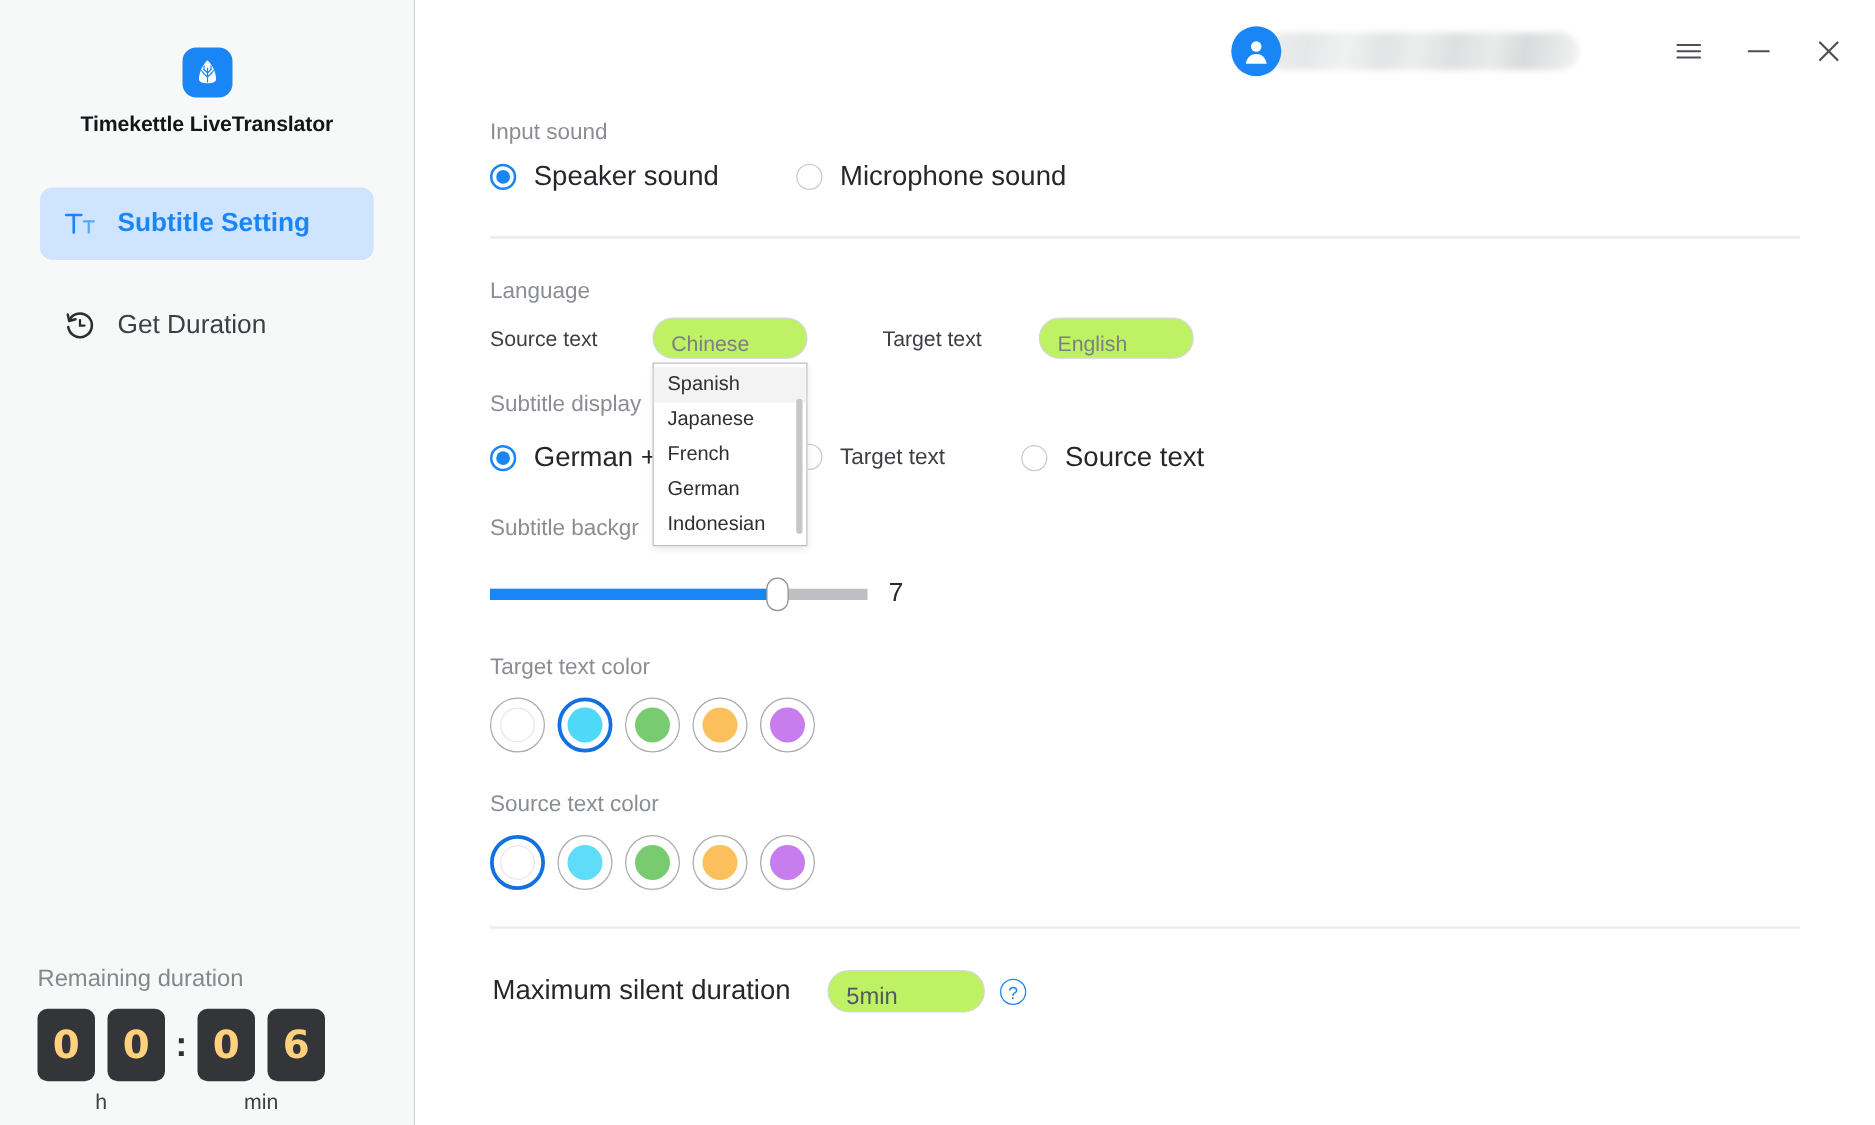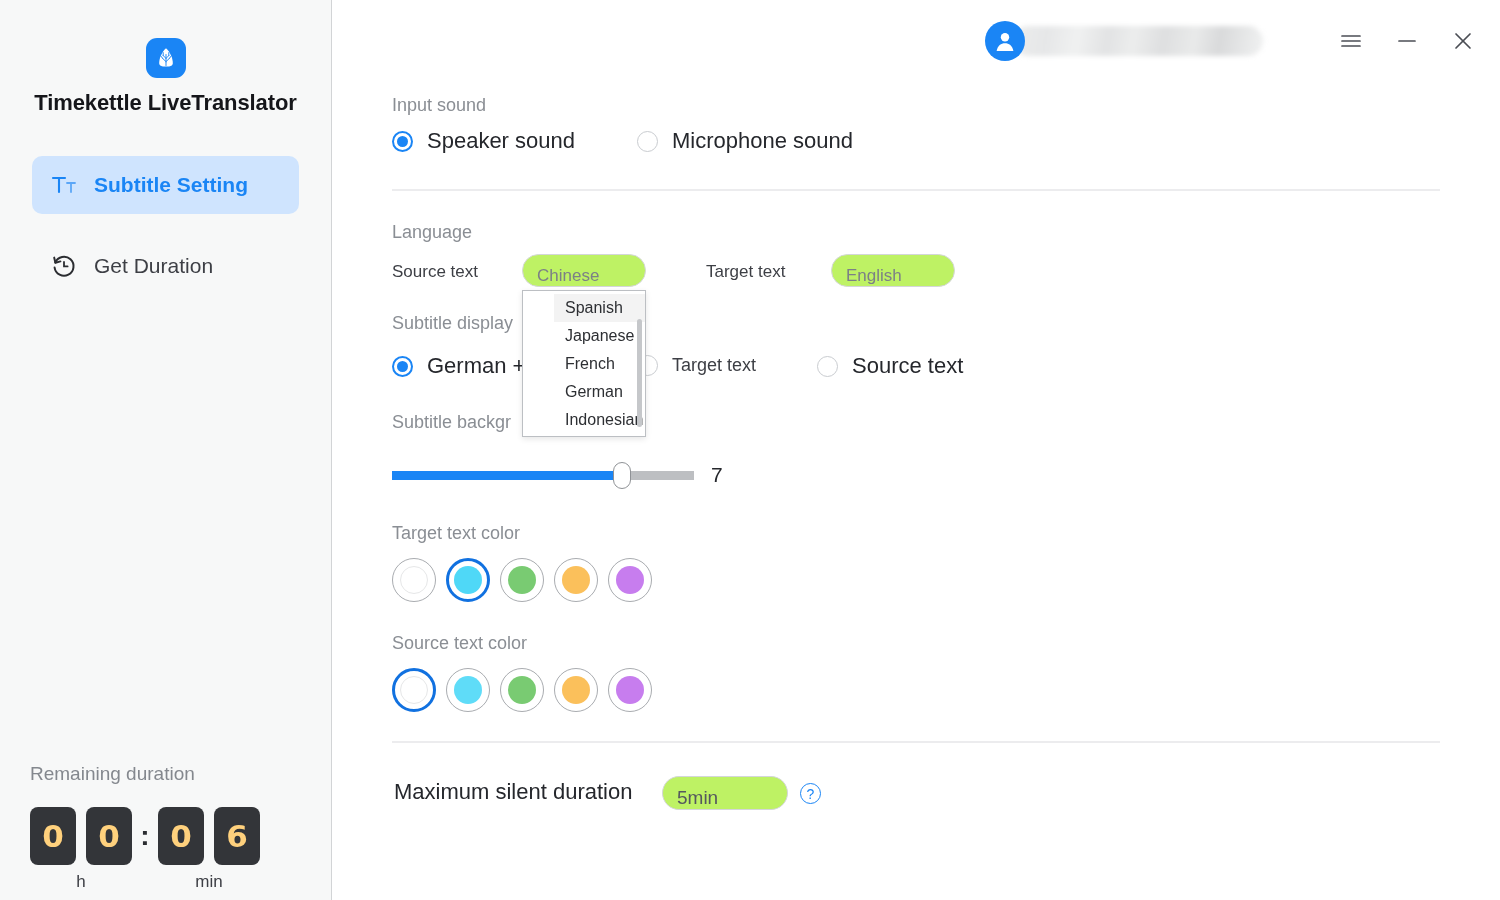--- a/index.html
+++ b/index.html
@@ -29,21 +29,21 @@
     text-align: center;
   }
   .brand-logo {
     width: 40px; height: 40px;
     border-radius: 11px;
     background: #1a85f5;
     margin: 0 auto 12px auto;
     display: flex; align-items: center; justify-content: center;
   }
   .brand-name {
-    font-size: 22px;
+    font-size: 17px;
     font-weight: bold;
     color: #15161a;
     letter-spacing: -0.1px;
   }
 
   .nav { margin-top: 40px; padding: 0 32px; }
   .nav-item {
     display: flex; align-items: center;
     gap: 16px;
     height: 58px;
@@ -60,21 +60,21 @@
   
   .duration {
     position: absolute;
     left: 30px;
     bottom: 8px;
     width: 280px;
   }
   .duration-title {
     font-size: 19px;
     color: #84888e;
-    margin-bottom: 22px;
+    margin-bottom: 12px;
   }
   .flip-row { display: flex; align-items: center; }
   .flip {
     width: 46px; height: 58px;
     background: #333539;
     border-radius: 8px;
     color: #ffd17d;
     font-size: 31px;
     font-weight: bold;
     display: flex; align-items: center; justify-content: center;
@@ -505,21 +505,21 @@
       <div style="position:absolute;left:62px;top:779px;font-size:22px;color:#25272c;">Maximum silent duration</div>
       <div class="pill" style="position:absolute;left:330px;top:776px;width:126px;height:34px;font-size:19px;color:#55585e;">
         <span>5min</span>
       </div>
       <div class="help" style="position:absolute;left:468px;top:783px;">
         <span>?</span>
       </div>
 
     </div>
 
-    <div class="dropdown" style="left:190px;top:290px;padding-left:31px;">
+    <div class="dropdown" style="left:190px;top:290px;">
       <div class="dd-item hl">Spanish</div>
       <div class="dd-item">Japanese</div>
       <div class="dd-item">French</div>
       <div class="dd-item">German</div>
       <div class="dd-item">Indonesian</div>
       <div class="dd-scroll"></div>
     </div>
 
   </div>
 </div>

